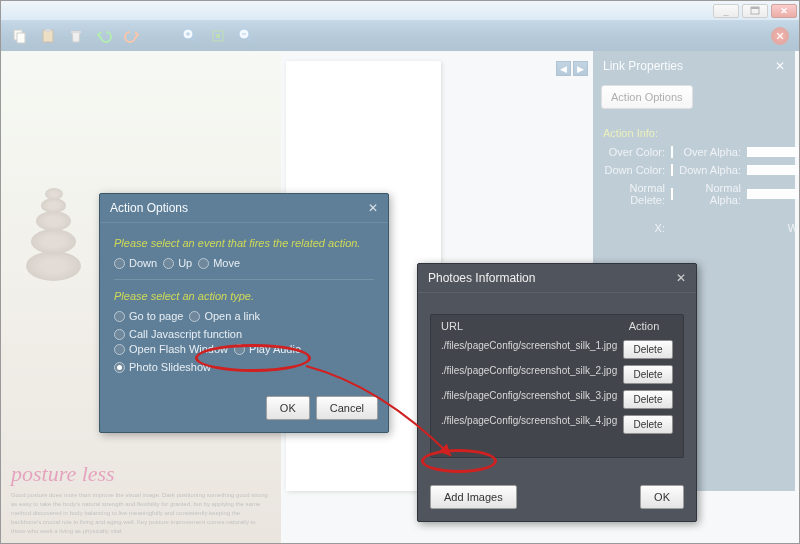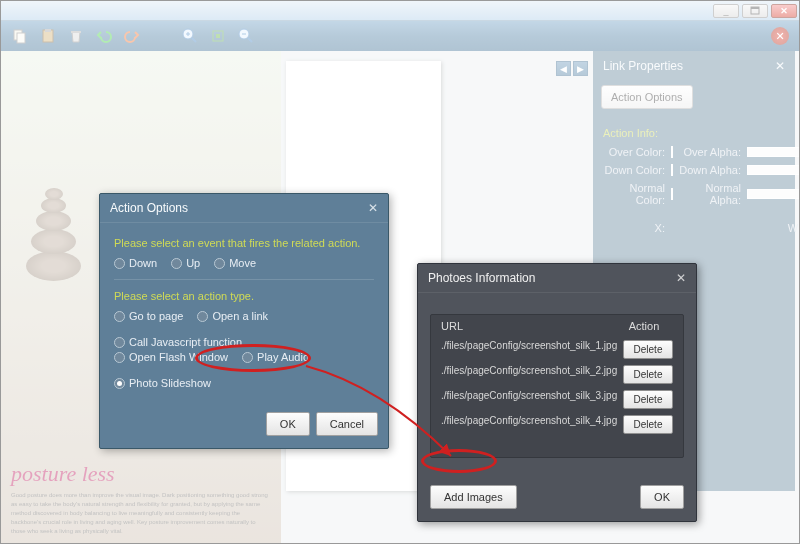--- a/index.html
+++ b/index.html
@@ -47,22 +47,22 @@
   .swatch { width: 14px; height: 12px; border: 1px solid #fff; background: #f090c0; }
   .swatch.down { background: #e070c0; }
   .swatch.normal { background: #f8f8f8; }
   .swatch2 { width: 10px; height: 10px; border: 1px solid #fff; background: #fafafa; display: inline-block; }
   
   
   .action-dialog { position: absolute; left: 98px; top: 192px; width: 290px; background: #5f7f98; border: 1px solid #3a5868; box-shadow: 2px 2px 8px rgba(0,0,0,0.3); z-index: 8; font-size: 11px; color: #e8eef4; border-radius: 2px; }
   .ad-header { padding: 7px 10px; font-size: 12px; color: #f8fbfd; display: flex; justify-content: space-between; border-bottom: 1px solid rgba(255,255,255,0.1); }
   .ad-close { cursor: pointer; opacity: 0.8; }
   .ad-body { padding: 8px 14px 12px; }
-  .ad-prompt { color: #d0db55; font-size: 11px; margin: 6px 0 8px; }
-  .ad-radio-row { display: flex; gap: 14px; margin: 3px 0; flex-wrap: wrap; }
+  .ad-prompt { color: #d0db55; font-size: 11px; margin: 6px 0 8px; font-style: italic; }
+  .ad-radio-row { display: flex; gap: 6px; margin: 3px 0; flex-wrap: wrap; }
   .ad-radio { display: flex; align-items: center; gap: 4px; }
   .radio-dot { width: 11px; height: 11px; border-radius: 50%; border: 1px solid #b8c8d4; background: #70889c; position: relative; flex: 0 0 auto; }
   .radio-dot.sel::after { content: ""; position: absolute; left: 2px; top: 2px; width: 5px; height: 5px; border-radius: 50%; background: #fff; }
   .ad-divider { height: 1px; background: rgba(255,255,255,0.15); margin: 10px 0; }
   .ad-footer { padding: 8px 10px 12px; display: flex; justify-content: flex-end; gap: 6px; }
   .btn { padding: 5px 13px; background: linear-gradient(#fdfdfd,#e4e4e4); border: 1px solid #a0a0a0; border-radius: 2px; font-size: 11px; color: #333; cursor: pointer; }
   
   
   .photos-dialog { position: absolute; left: 416px; top: 262px; width: 280px; background: #50545c; border: 1px solid #30343c; box-shadow: 2px 2px 8px rgba(0,0,0,0.4); z-index: 15; font-size: 11px; color: #e8e8e8; border-radius: 2px; }
   .pd-header { padding: 7px 10px; font-size: 12px; color: #f0f0f0; display: flex; justify-content: space-between; border-bottom: 1px solid rgba(255,255,255,0.08); }
@@ -184,21 +184,21 @@
     <span>Over Alpha:</span>
       <span class="swatch2"></span>
   </div>
   <div class="lp-row">
     <span>Down Color:</span>
       <div class="swatch down"></div>
     <span>Down Alpha:</span>
       <span class="swatch2"></span>
   </div>
   <div class="lp-row">
-    <span>Normal Color:</span>
+    <span>Normal Delete:</span>
       <div class="swatch normal"></div>
     <span>Normal Alpha:</span>
       <span class="swatch2"></span>
   </div>
   <div class="lp-row" style="margin-top:10px">
     <span>X:</span>
     <span style="flex:1"></span>
     <span>W:</span>
   </div>
 </div>

